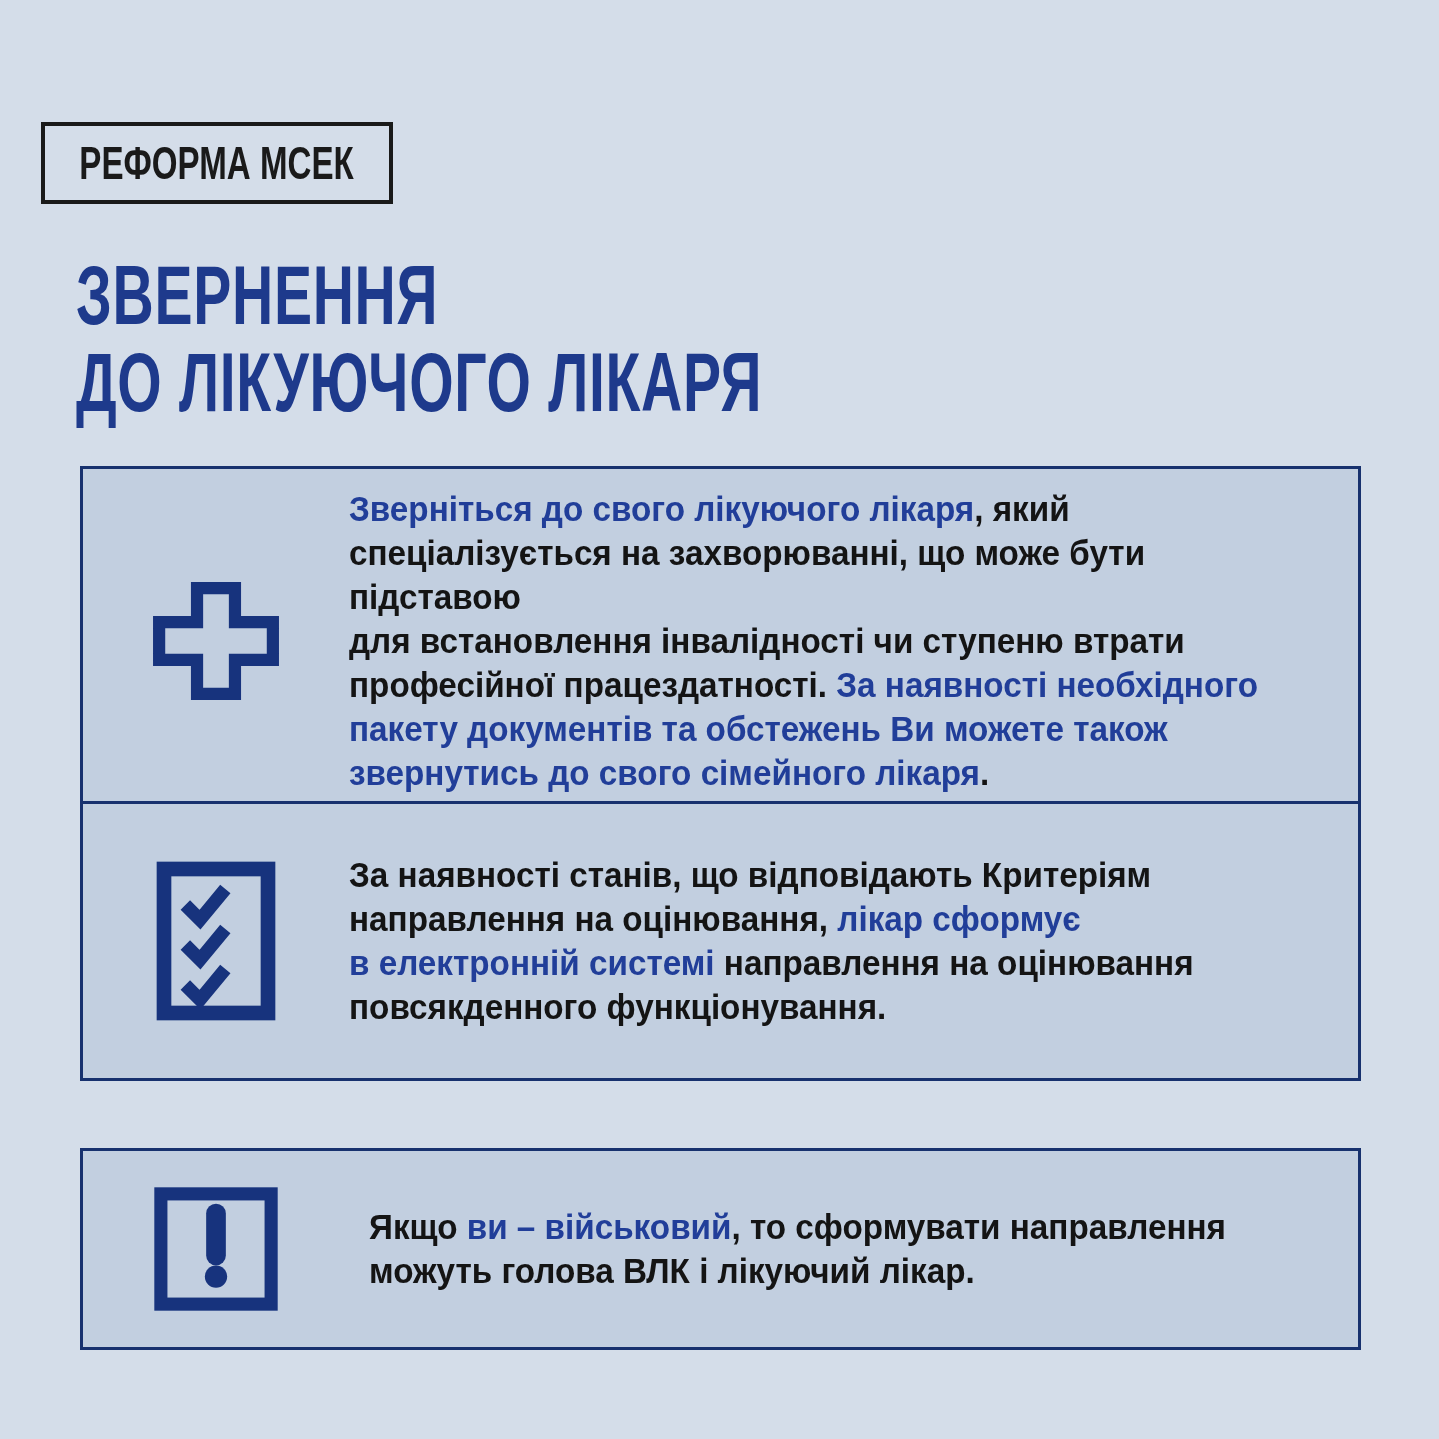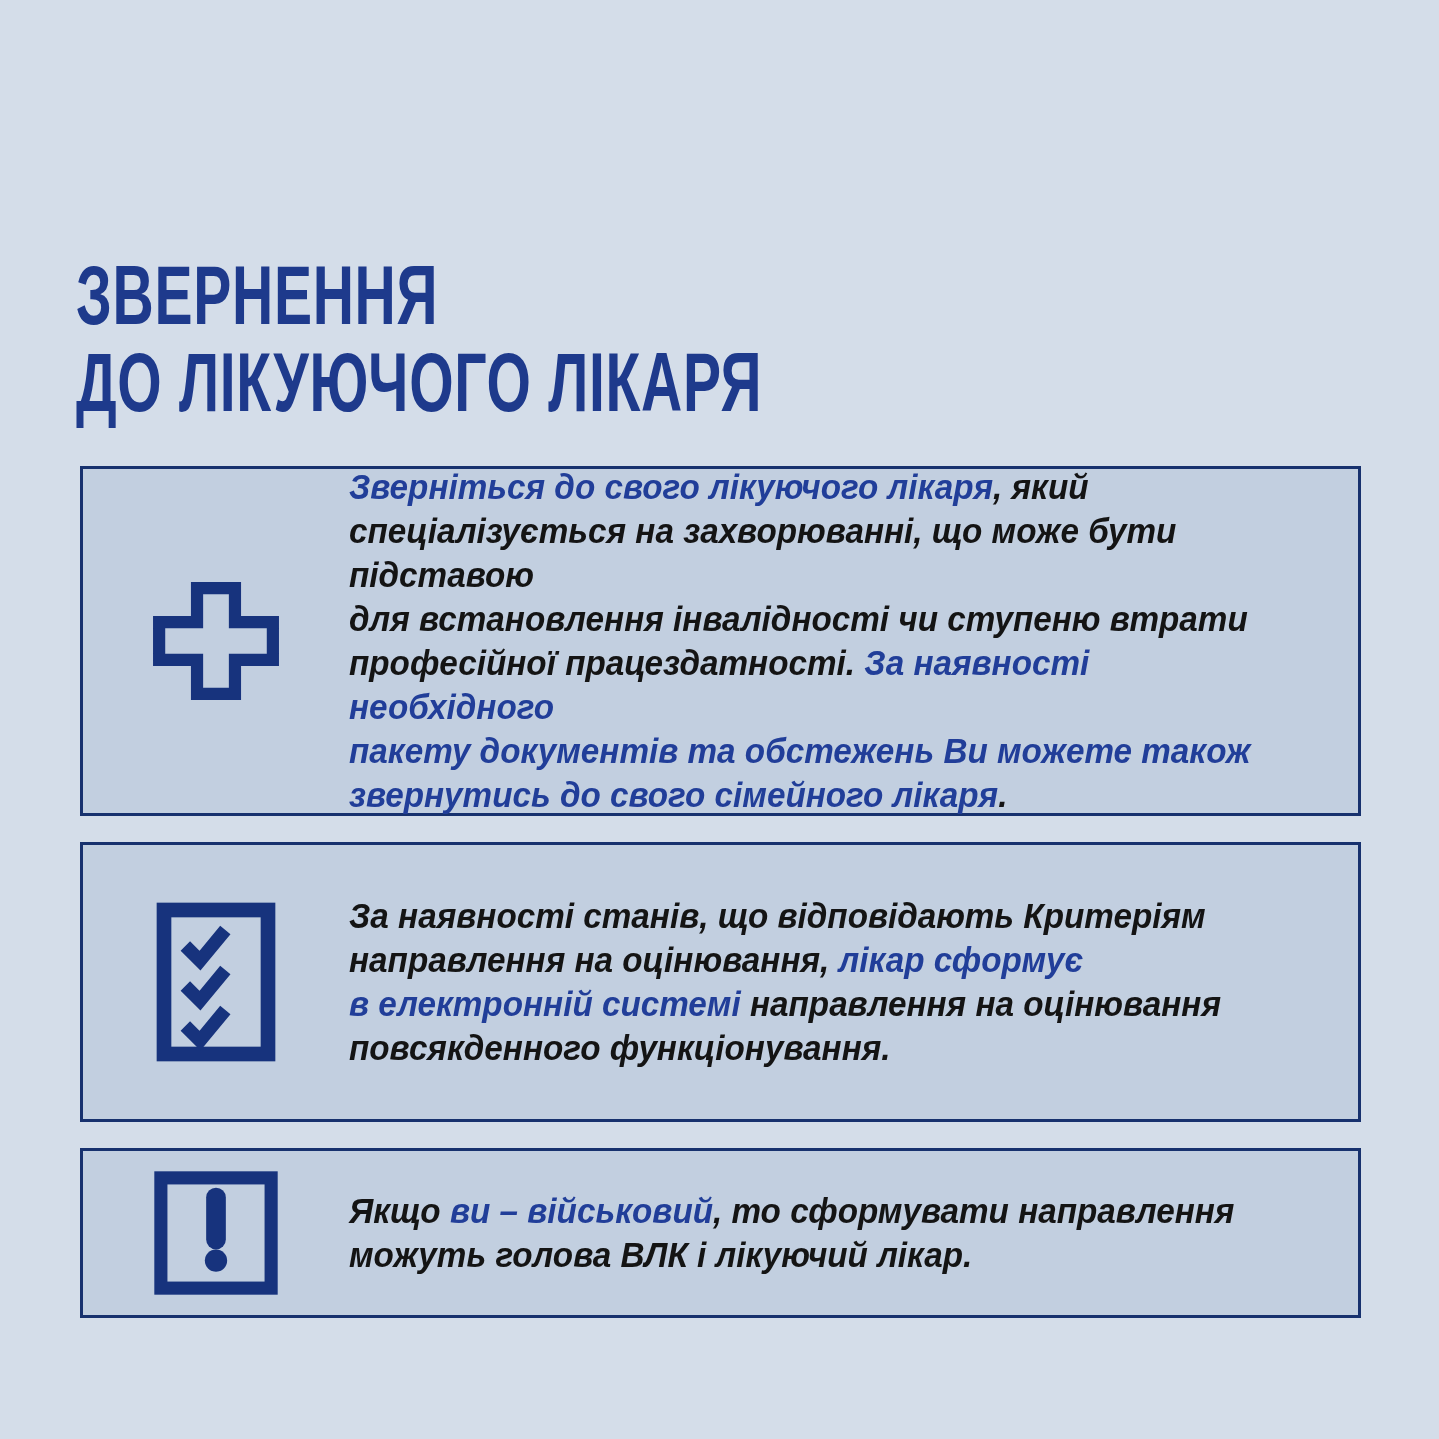--- a/index.html
+++ b/index.html
@@ -46,40 +46,43 @@
     position:absolute; left:76px; top:252px;
     font-size:84px; line-height:87px; font-weight:700; color:var(--title-navy);
     white-space:pre-line; transform:scaleX(.68); transform-origin:left top;
     letter-spacing:1px;
   }
 
   
   .card{
     position:absolute; left:80px; width:1281px;
     background:var(--card-bg); border:3px solid var(--card-border);
-    display:flex; align-items:center;font-style:italic;
+    display:flex; align-items:center;
   }
   .card-1{top:466px; height:350px;}
-  .card-2{top:842px; height:280px;}
-  .card-3{top:1148px; height:170px;}
+  .card-2{top:801px; height:280px;}
+  .card-3{top:1148px; height:202px;gap:20px;}
   .icon-col{width:266px; flex:0 0 266px; display:flex; align-items:center; justify-content:center;}
   .card p{
     flex:1; padding-right:34px;
     font-size:35px; line-height:44px; font-weight:700; color:var(--text-dark);
     white-space:pre-line; transform:scaleX(.95); transform-origin:left center;
   }
   .card p .em{color:var(--em-blue);}
 
   svg.icon{display:block;}
 </style>
 </head>
 <body>
 
 <div class="canvas">
 
+  <div class="badge">
+    <span>РЕФОРМА МСЕК</span>
+  </div>
 
 
   <h1 class="page-title">ЗВЕРНЕННЯ
 ДО ЛІКУЮЧОГО ЛІКАРЯ</h1>
 
   <section class="card card-1">
     <div class="icon-col">
       <svg class="icon" width="130" height="122" viewBox="0 0 96 90" fill="none" stroke="var(--icon-navy)" stroke-width="9">
         <path d="M34 6 h28 v25 h28 v28 h-28 v25 h-28 v-25 h-28 v-28 h28 z"></path>
       </svg>

